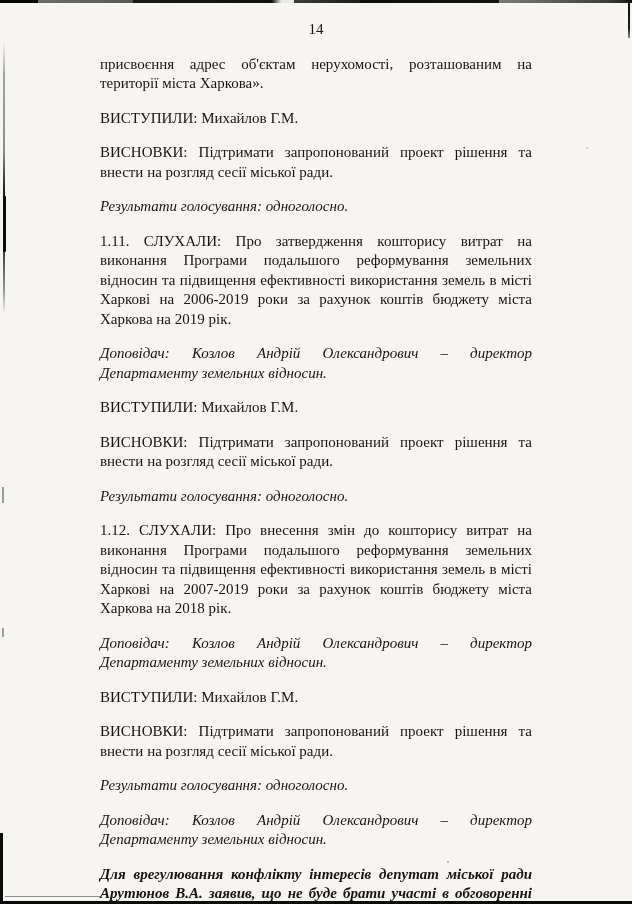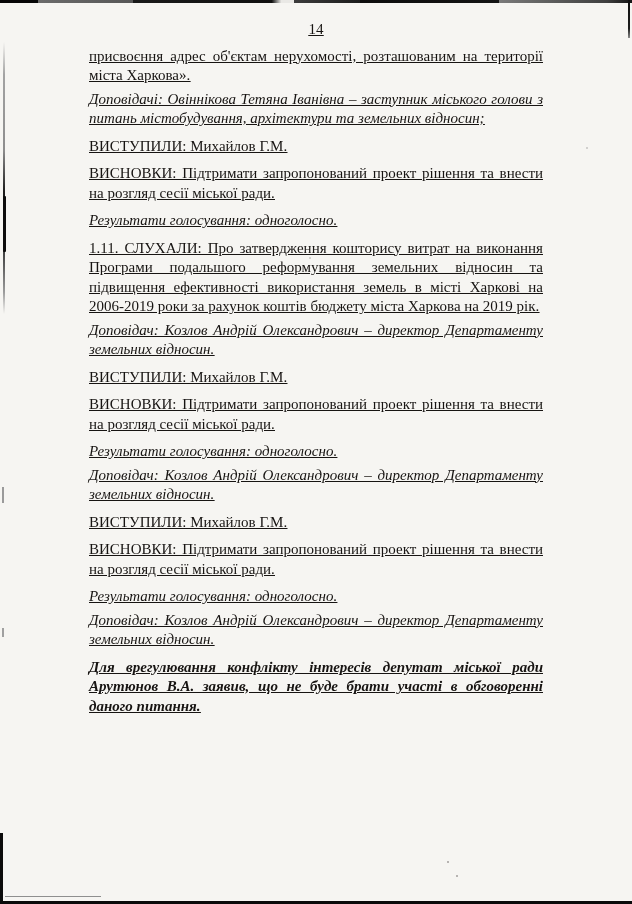--- a/index.html
+++ b/index.html
@@ -1,20 +1,20 @@
 <!DOCTYPE html>
 <html lang="uk" style="--paper: #f6f5f2; --ink: #171412; --scan: #0a0a0a;"><head>
 <meta charset="utf-8">
 <style>
   :root {
     --paper: #f6f5f2;
     --ink: #171412;
     --scan: #0a0a0a;
   }
-  * { box-sizing: border-box; text-decoration: underline; }
+  * { box-sizing: border-box; }
   html, body { margin: 0; padding: 0; }
   body {
     width: 632px; height: 904px;
     background: var(--paper);
     font-family: "Liberation Serif", "DejaVu Serif", serif;
     color: var(--ink);
     position: relative;
     overflow: hidden;
   }
   .page {
@@ -71,21 +71,21 @@
   
   .content {
     position: absolute; left: 85px; top: 20px; width: 462px;
     font-size: 15px; line-height: 19.5px;
   }
   .page-number {
     text-align: center;
     margin: 0 0 7px 0;
   }
   .para {
-    margin: 4px;
+    margin: 15px;
     text-align: justify;
   }
   .para.italic { font-style: italic; }
   .para.italic-bold { font-style: italic; font-weight: bold; }
   .para.gap { margin-top: 8px; }
 </style>
 </head>
 <body>
 
 <div class="page">
@@ -101,29 +101,29 @@
   <div class="scan-bottom"></div>
   <div class="speck s1"></div>
   <div class="speck s2"></div>
   <div class="speck s3"></div>
   <div class="speck s4"></div>
 
   <div class="content">
     <div class="page-number">14</div>
     <div id="paragraphs">
         <p class="para regular">присвоєння адрес об'єктам нерухомості, розташованим на території міста Харкова».</p>
-        <p class="para italic">Доповідачі: Овіннікова Тетяна Іванівна – заступник міського голови з питань містобудування, архітектури та земельних відносин;</p>
         <p class="para regular gap">ВИСТУПИЛИ: Михайлов Г.М.</p>
         <p class="para regular gap">ВИСНОВКИ: Підтримати запропонований проект рішення та внести на розгляд сесії міської ради.</p>
         <p class="para italic gap">Результати голосування: одноголосно.</p>
         <p class="para regular gap">1.11. СЛУХАЛИ: Про затвердження кошторису витрат на виконання Програми подальшого реформування земельних відносин та підвищення ефективності використання земель в місті Харкові на 2006-2019 роки за рахунок коштів бюджету міста Харкова на 2019 рік.</p>
         <p class="para italic">Доповідач: Козлов Андрій Олександрович – директор Департаменту земельних відносин.</p>
         <p class="para regular gap">ВИСТУПИЛИ: Михайлов Г.М.</p>
         <p class="para regular gap">ВИСНОВКИ: Підтримати запропонований проект рішення та внести на розгляд сесії міської ради.</p>
         <p class="para italic gap">Результати голосування: одноголосно.</p>
+        <p class="para regular gap">1.12. СЛУХАЛИ: Про внесення змін до кошторису витрат на виконання Програми подальшого реформування земельних відносин та підвищення ефективності використання земель в місті Харкові на 2007-2019 роки за рахунок коштів бюджету міста Харкова на 2018 рік.</p>
         <p class="para italic">Доповідач: Козлов Андрій Олександрович – директор Департаменту земельних відносин.</p>
         <p class="para regular gap">ВИСТУПИЛИ: Михайлов Г.М.</p>
         <p class="para regular gap">ВИСНОВКИ: Підтримати запропонований проект рішення та внести на розгляд сесії міської ради.</p>
         <p class="para italic gap">Результати голосування: одноголосно.</p>
         <p class="para italic">Доповідач: Козлов Андрій Олександрович – директор Департаменту земельних відносин.</p>
         <p class="para italic-bold gap">Для врегулювання конфлікту інтересів депутат міської ради Арутюнов В.А. заявив, що не буде брати участі в обговоренні даного питання.</p>
       </div>
   </div>
 
 </div>

